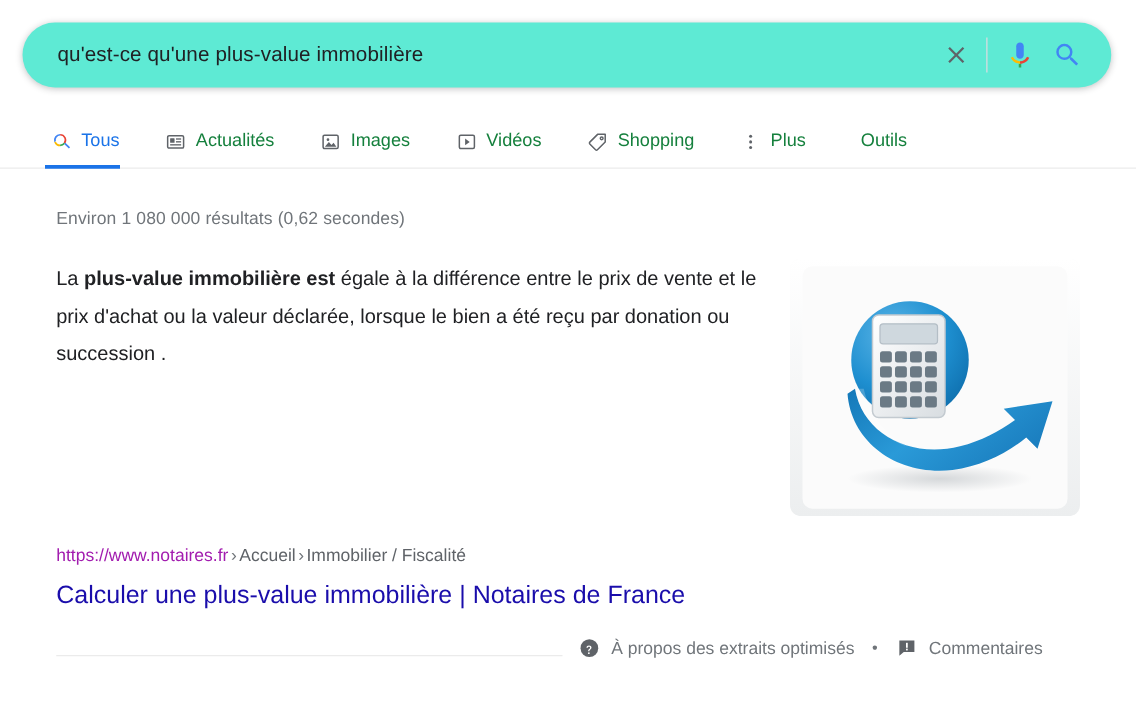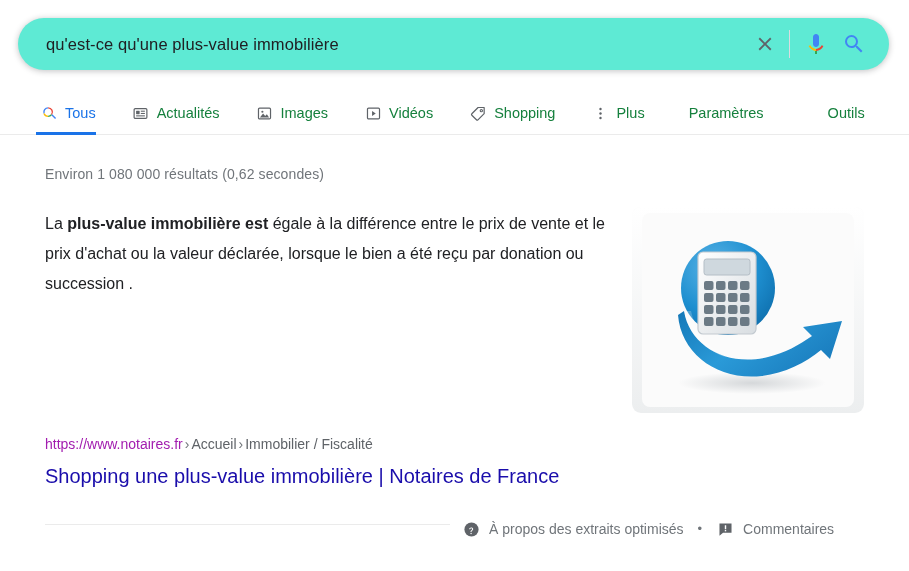--- a/index.html
+++ b/index.html
@@ -186,21 +186,21 @@
     position: absolute;
     left: 45px;
     top: 524px;
     width: 405px;
     height: 1px;
     background: #ebebeb;
   }
   .foot {
     position: absolute;
     left: 462px;
-    top: 518px;
+    top: 507px;
     height: 22px;
     display: flex;
     align-items: center;
     font-size: 14px;
     color: #70757a;
   }
   .foot .fitem {
     display: flex;
     align-items: center;
     cursor: pointer;
@@ -312,23 +312,20 @@
     <span class="tico">
       <svg width="17" height="17" viewBox="0 0 24 24" aria-hidden="true">
         <circle cx="12" cy="5.6" r="1.7" fill="#5f6368"></circle>
         <circle cx="12" cy="12" r="1.7" fill="#5f6368"></circle>
         <circle cx="12" cy="18.4" r="1.7" fill="#5f6368"></circle>
       </svg>
     </span>
     <span class="tlabel">Plus</span>
   </div>
 
-  <div class="tab plain" style="margin-left:30px">
-    <span class="tlabel">Paramètres</span>
-  </div>
 
   <div class="tab plain" style="margin-left:30px">
     <span class="tlabel">Outils</span>
   </div>
 </div>
 
 <div class="result-stats">Environ 1 080 000 résultats (0,62 secondes)</div>
 
 <div class="snippet">
   <span>La </span><b>plus-value immobilière est</b><span> égale à la différence entre le prix de vente et le prix d'achat ou la valeur déclarée, lorsque le bien a été reçu par donation ou succession .</span>
@@ -393,21 +390,21 @@
         <rect x="108" y="110" width="9.5" height="9" rx="2"></rect>
       </g>
     </g>
   </svg>
 </div>
 
 <div class="url-line">
   <span class="host">https://www.notaires.fr</span><span class="sep">›</span><span>Accueil</span><span class="sep">›</span><span>Immobilier / Fiscalité</span>
 </div>
 
-<div class="result-title">Shopping une plus-value immobilière | Notaires de France</div>
+<div class="result-title">Calculer une plus-value immobilière | Notaires de France</div>
 
 <div class="foot-rule"></div>
 
 <div class="foot">
   <div class="fitem">
     <span class="fico">
       <svg width="17" height="17" viewBox="0 0 24 24" aria-hidden="true">
         <circle cx="12" cy="12" r="10" fill="#5f6368"></circle>
         <path d="M12.1 15.6h-1.5v-.4c0-.8.2-1.3.9-1.9l.7-.6c.4-.4.6-.7.6-1.2 0-.6-.5-1.1-1.2-1.1-.8 0-1.3.5-1.4 1.3H8.7c.1-1.6 1.2-2.6 2.9-2.6 1.6 0 2.8.9 2.8 2.3 0 .8-.4 1.4-1 1.9l-.6.5c-.5.4-.7.8-.7 1.4zm-.7 1.1c.5 0 1 .4 1 1s-.4 1-1 1c-.5 0-1-.4-1-1s.4-1 1-1z" fill="#ffffff"></path>
       </svg>

